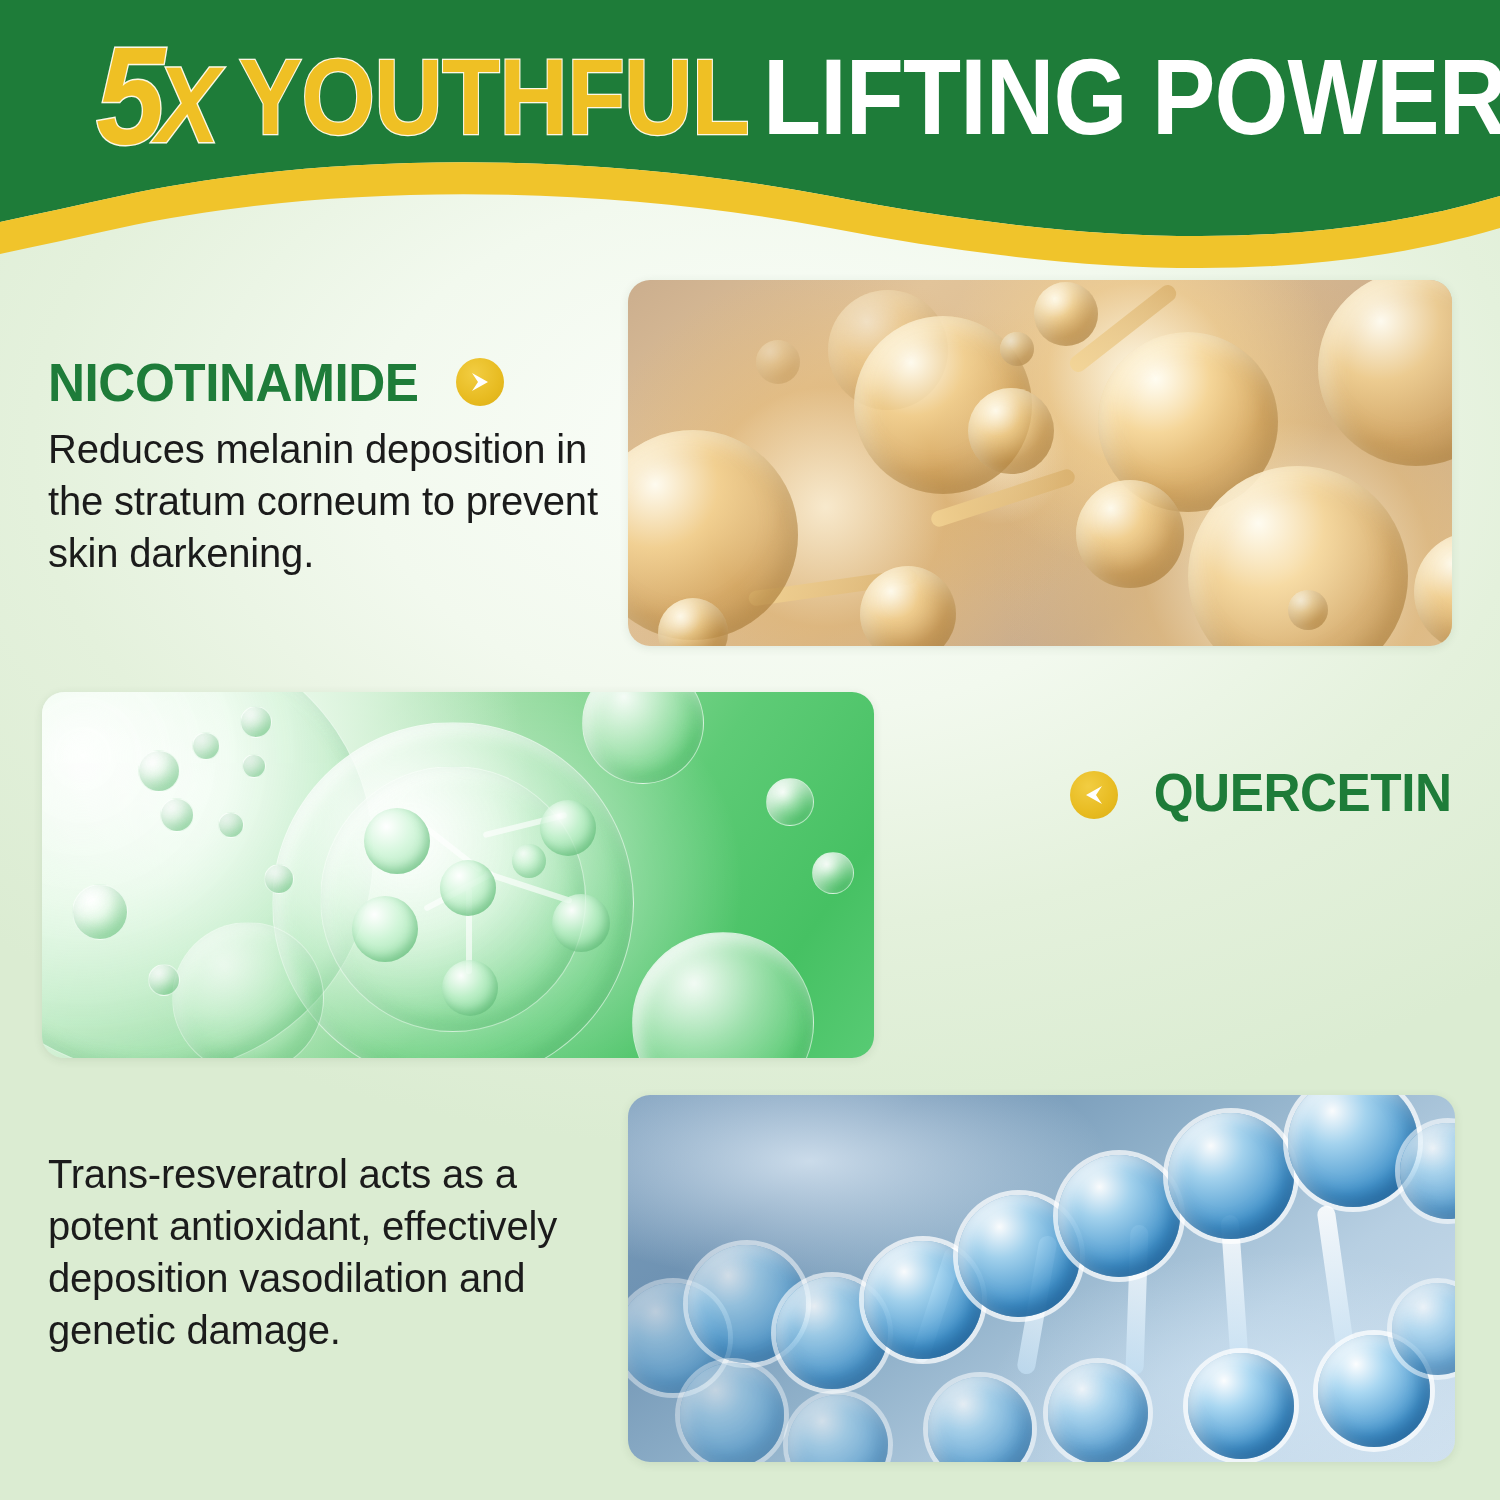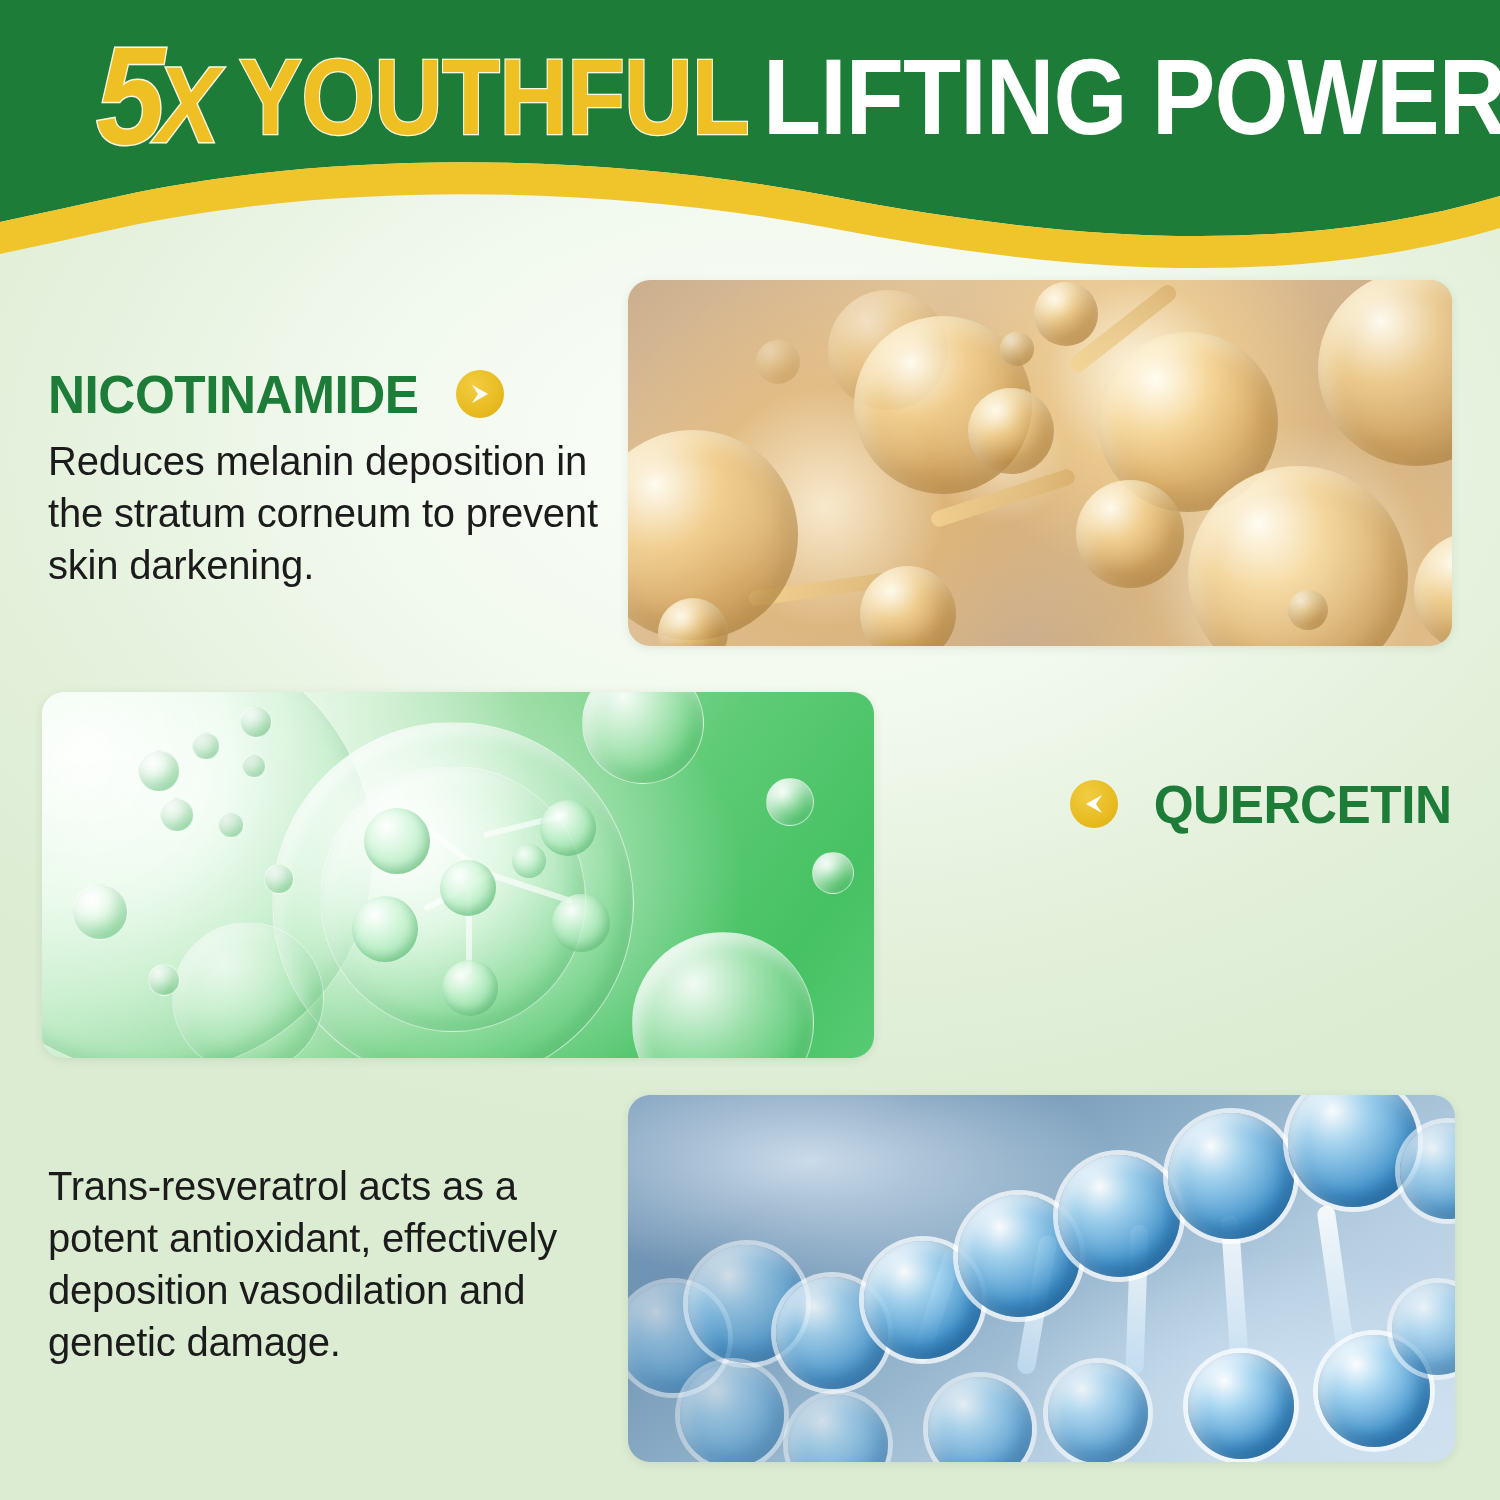--- a/index.html
+++ b/index.html
@@ -88,29 +88,29 @@
   }
   .hl-white {
     font-size: 108px;
     font-weight: 700;
     letter-spacing: -1px;
     color: #ffffff;
     margin-left: 16px;
   }
 
   
-  .block { position: absolute; margin-top: 12px; }
+  .block { position: absolute; }
 
   .block-title {
     display: flex;
     align-items: center;
     margin: 0 0 14px 0;
     white-space: nowrap;
   }
-  .block-title.align-right { justify-content: flex-end; }
+  .block-title.align-right { justify-content: flex-end; align-items: flex-end; }
 
   .title-text {
     font-size: 54px;
     font-weight: 700;
     color: #1E7C39;
     letter-spacing: -0.5px;
     line-height: 1;
     transform: scaleX(0.95);
     transform-origin: left center;
   }

